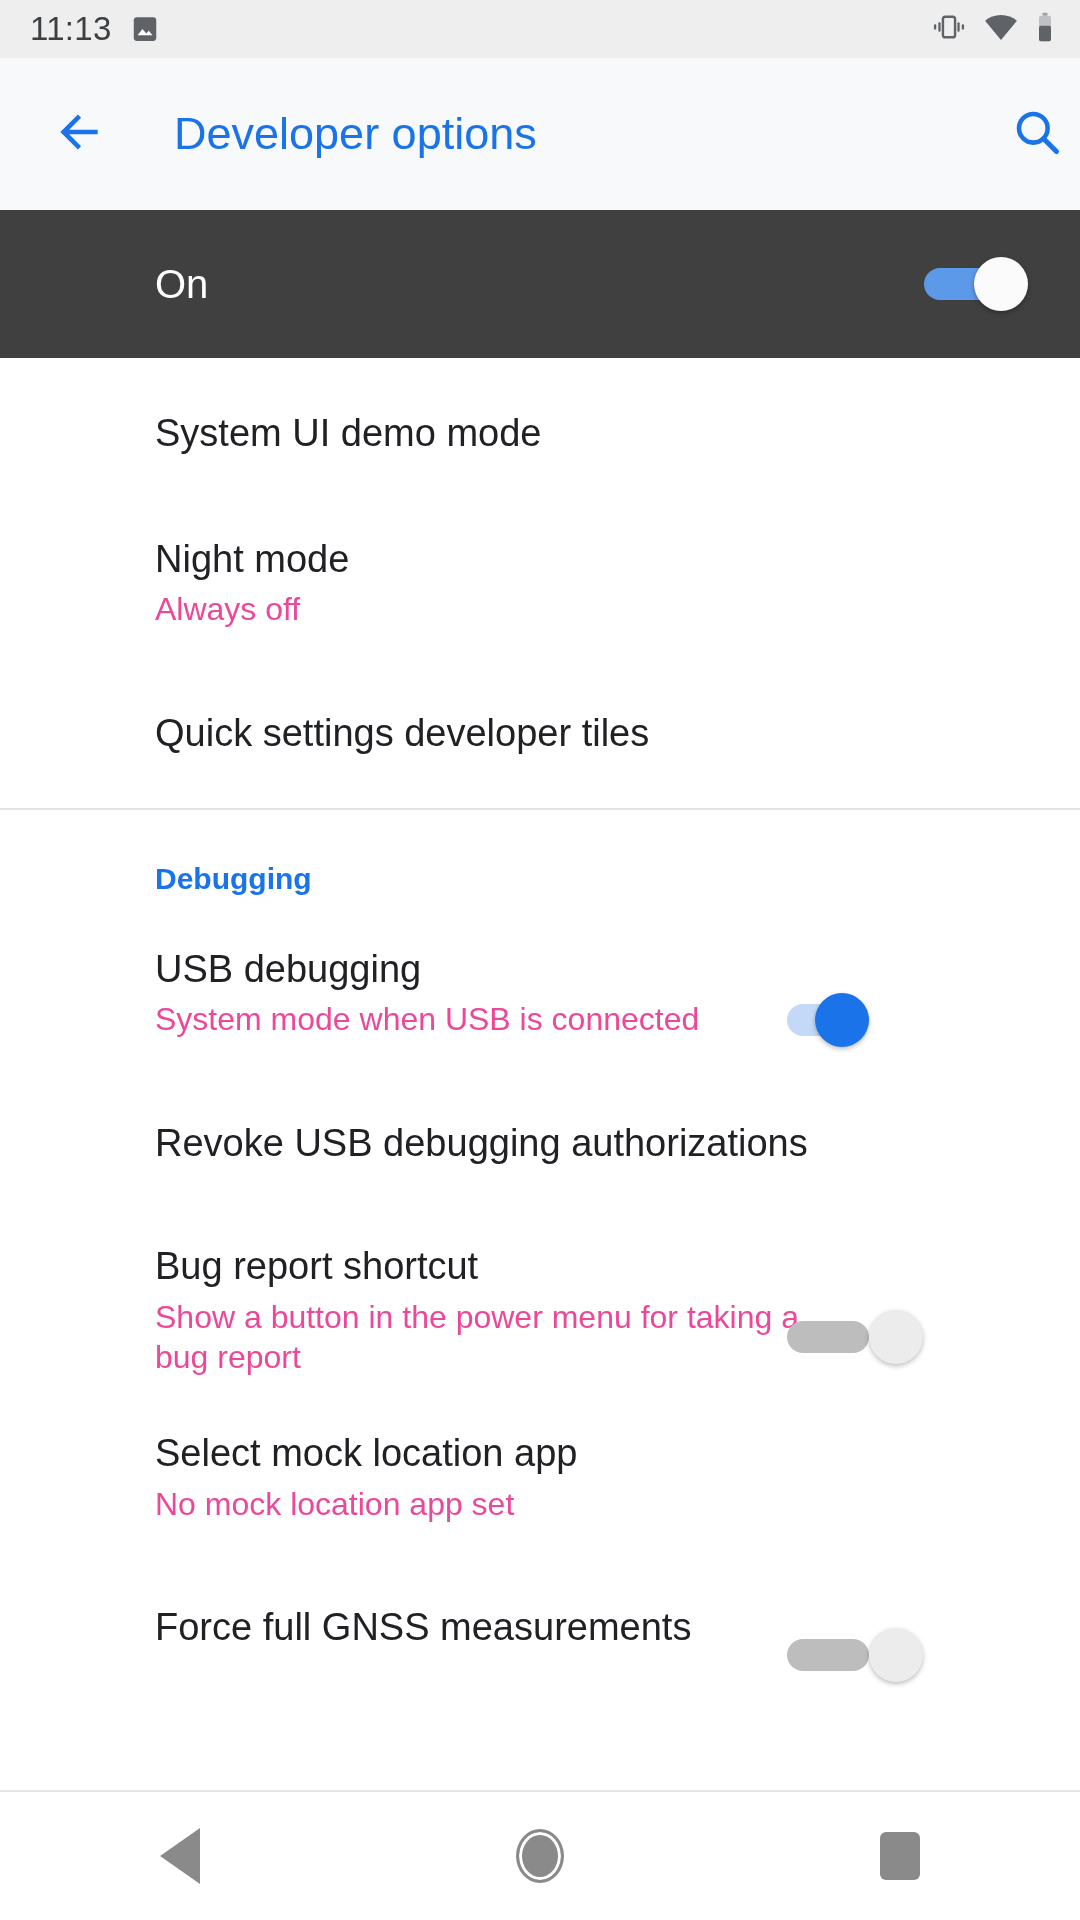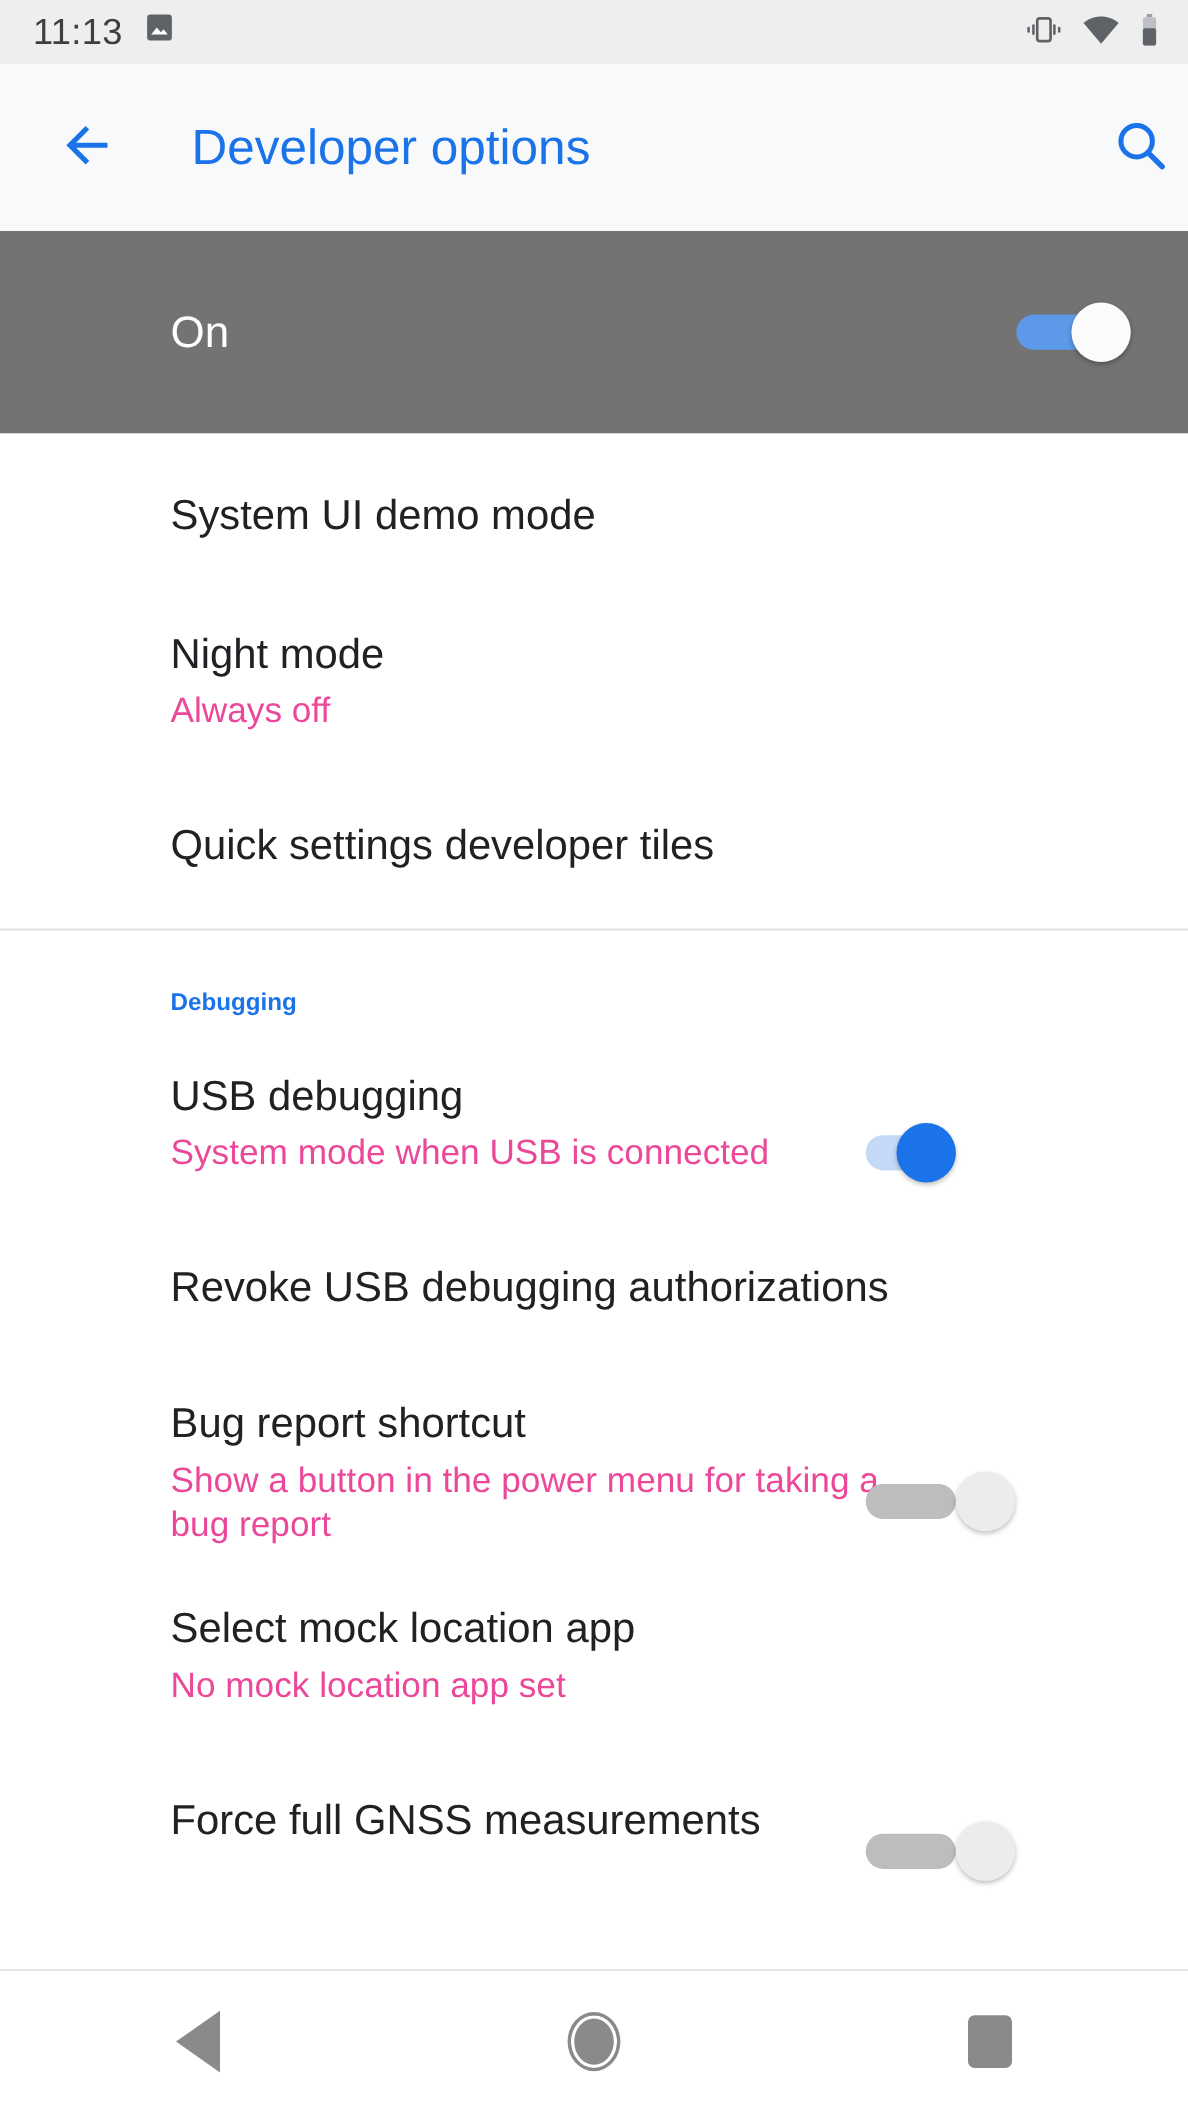--- a/index.html
+++ b/index.html
@@ -11,21 +11,21 @@
     position:relative;
   }
 
   
   .status-bar{
     height:58px; background:#eeeeee;
     display:flex; align-items:center;
     padding:0 26px 0 30px;
     position:relative;
   }
-  .status-left{ display:flex; align-items:flex-start; gap:18px; }
+  .status-left{ display:flex; align-items:flex-end; gap:18px; }
   .status-clock{ font-size:33px; color:#3c4043; letter-spacing:.3px; }
   .status-right{ margin-left:auto; display:flex; align-items:center; gap:18px; }
   .ic{ display:inline-block; }
 
   
   .app-bar{
     height:152px; background:#f8f9fa;
     display:flex; align-items:center;
     padding-left:36px; 
   }
@@ -40,21 +40,21 @@
     font-weight:400;
   }
   .search-btn{
     margin-left:auto; width:86px; height:86px;
     display:flex; align-items:center; justify-content:center;
     flex:0 0 auto;
   }
 
   
   .master{
-    height:184px; background:#737373;
+    height:148px; background:#404040;
     display:flex; align-items:center;
     padding:0 52px 0 155px;
   }
   .master-label{ font-size:40px; color:#ffffff; }
   .master-switch{ margin-left:auto; position:relative; width:104px; height:54px; }
   .master-switch .track{
     position:absolute; left:0; top:11px;
     width:82px; height:32px; border-radius:16px;
     background:#5c9ae9;
   }
@@ -79,21 +79,21 @@
     font-size:32px; color:#ec4899; line-height:1.25;
     margin-top:8px;
   }
   .row-ctl{ flex:0 0 auto; margin-left:24px; }
 
   .section-divider{
     height:2px; background:#e3e3e3; width:100%;
   }
   .section-header{
     padding:52px 76px 22px 155px;
-    font-size:22px; color:#1a73e8; font-weight:700;
+    font-size:30px; color:#1a73e8; font-weight:700;
   }
 
   
   .sw{ position:relative; width:104px; height:54px; }
   .sw .track{
     position:absolute; top:11px; width:82px; height:32px; border-radius:16px;
   }
   .sw .thumb{
     position:absolute; top:0; width:54px; height:54px; border-radius:50%;
     box-shadow:0 2px 5px rgba(0,0,0,.26);

